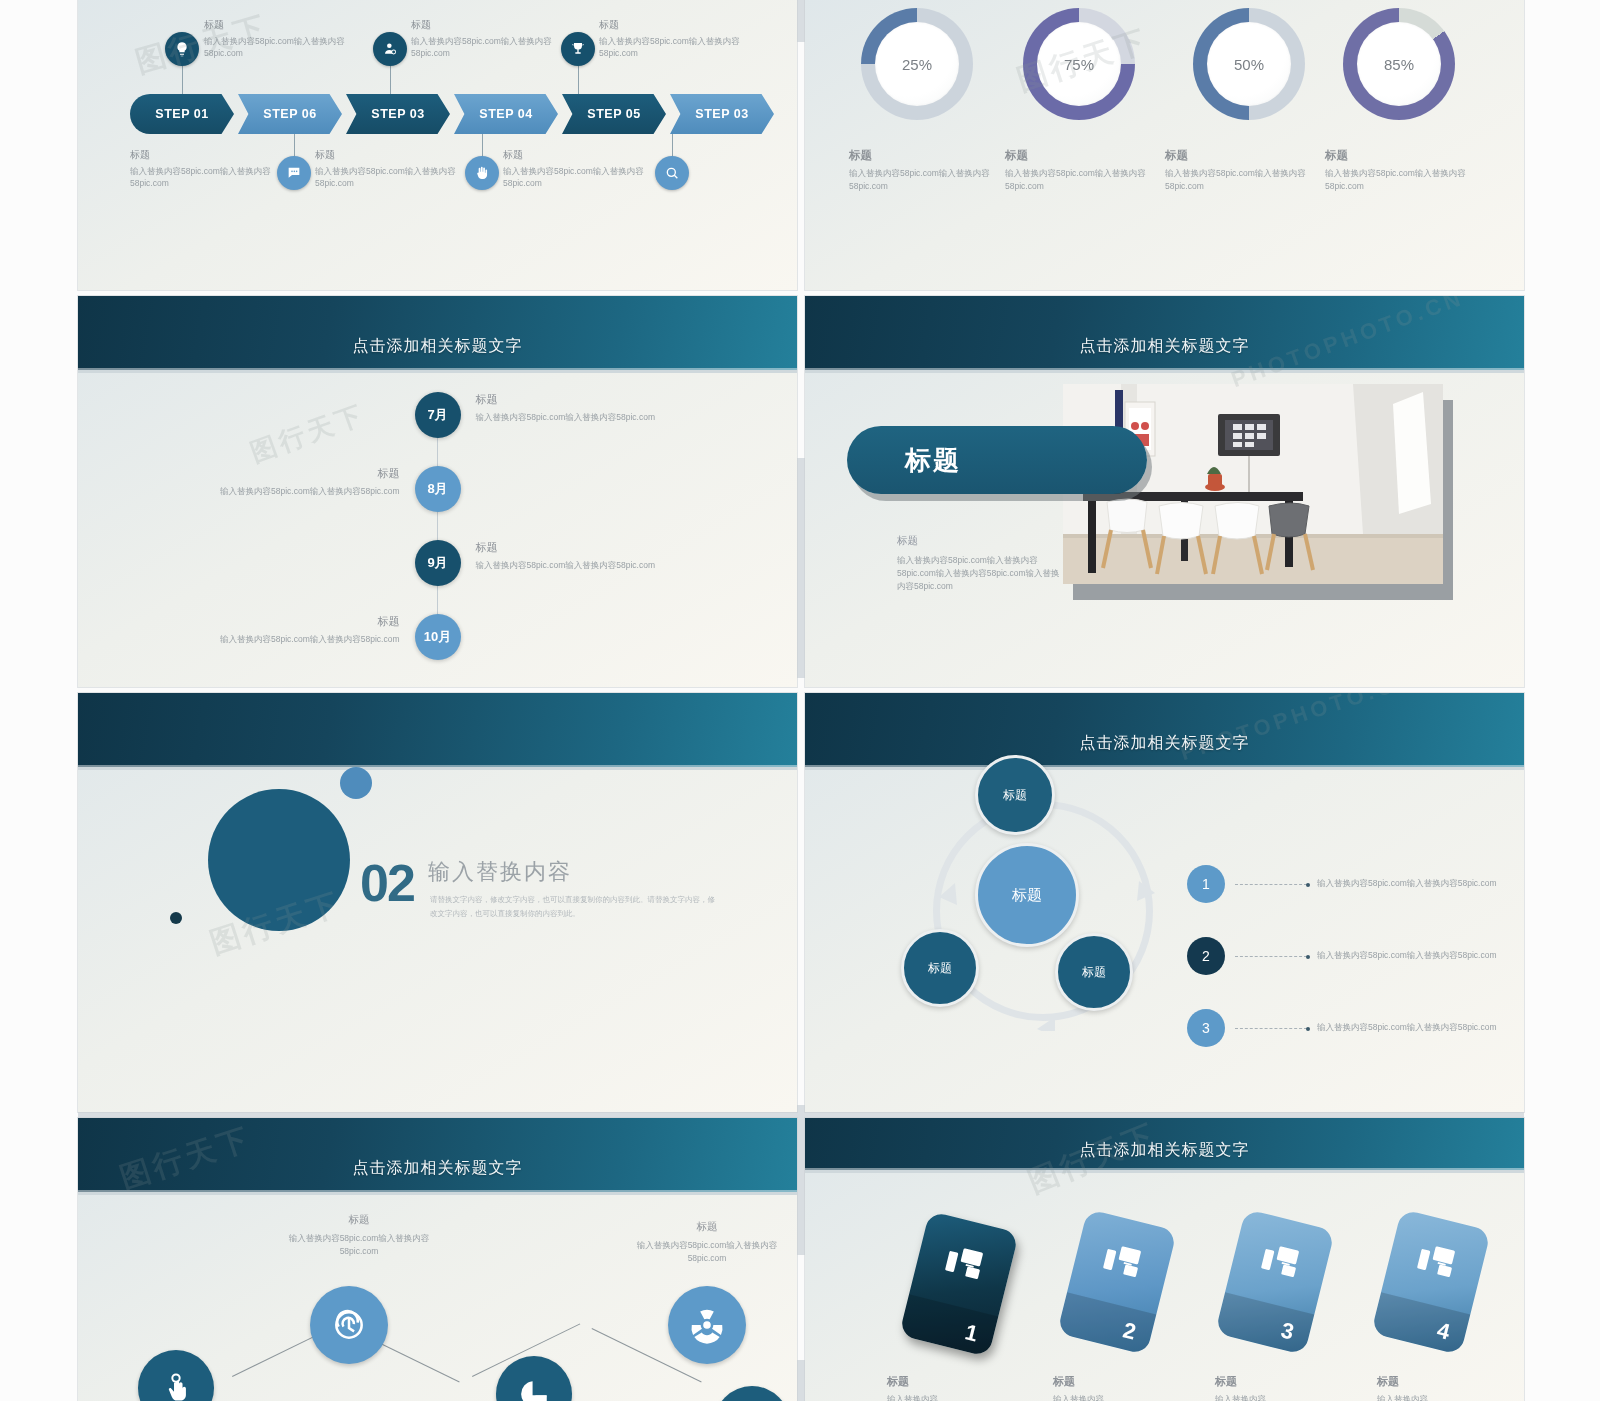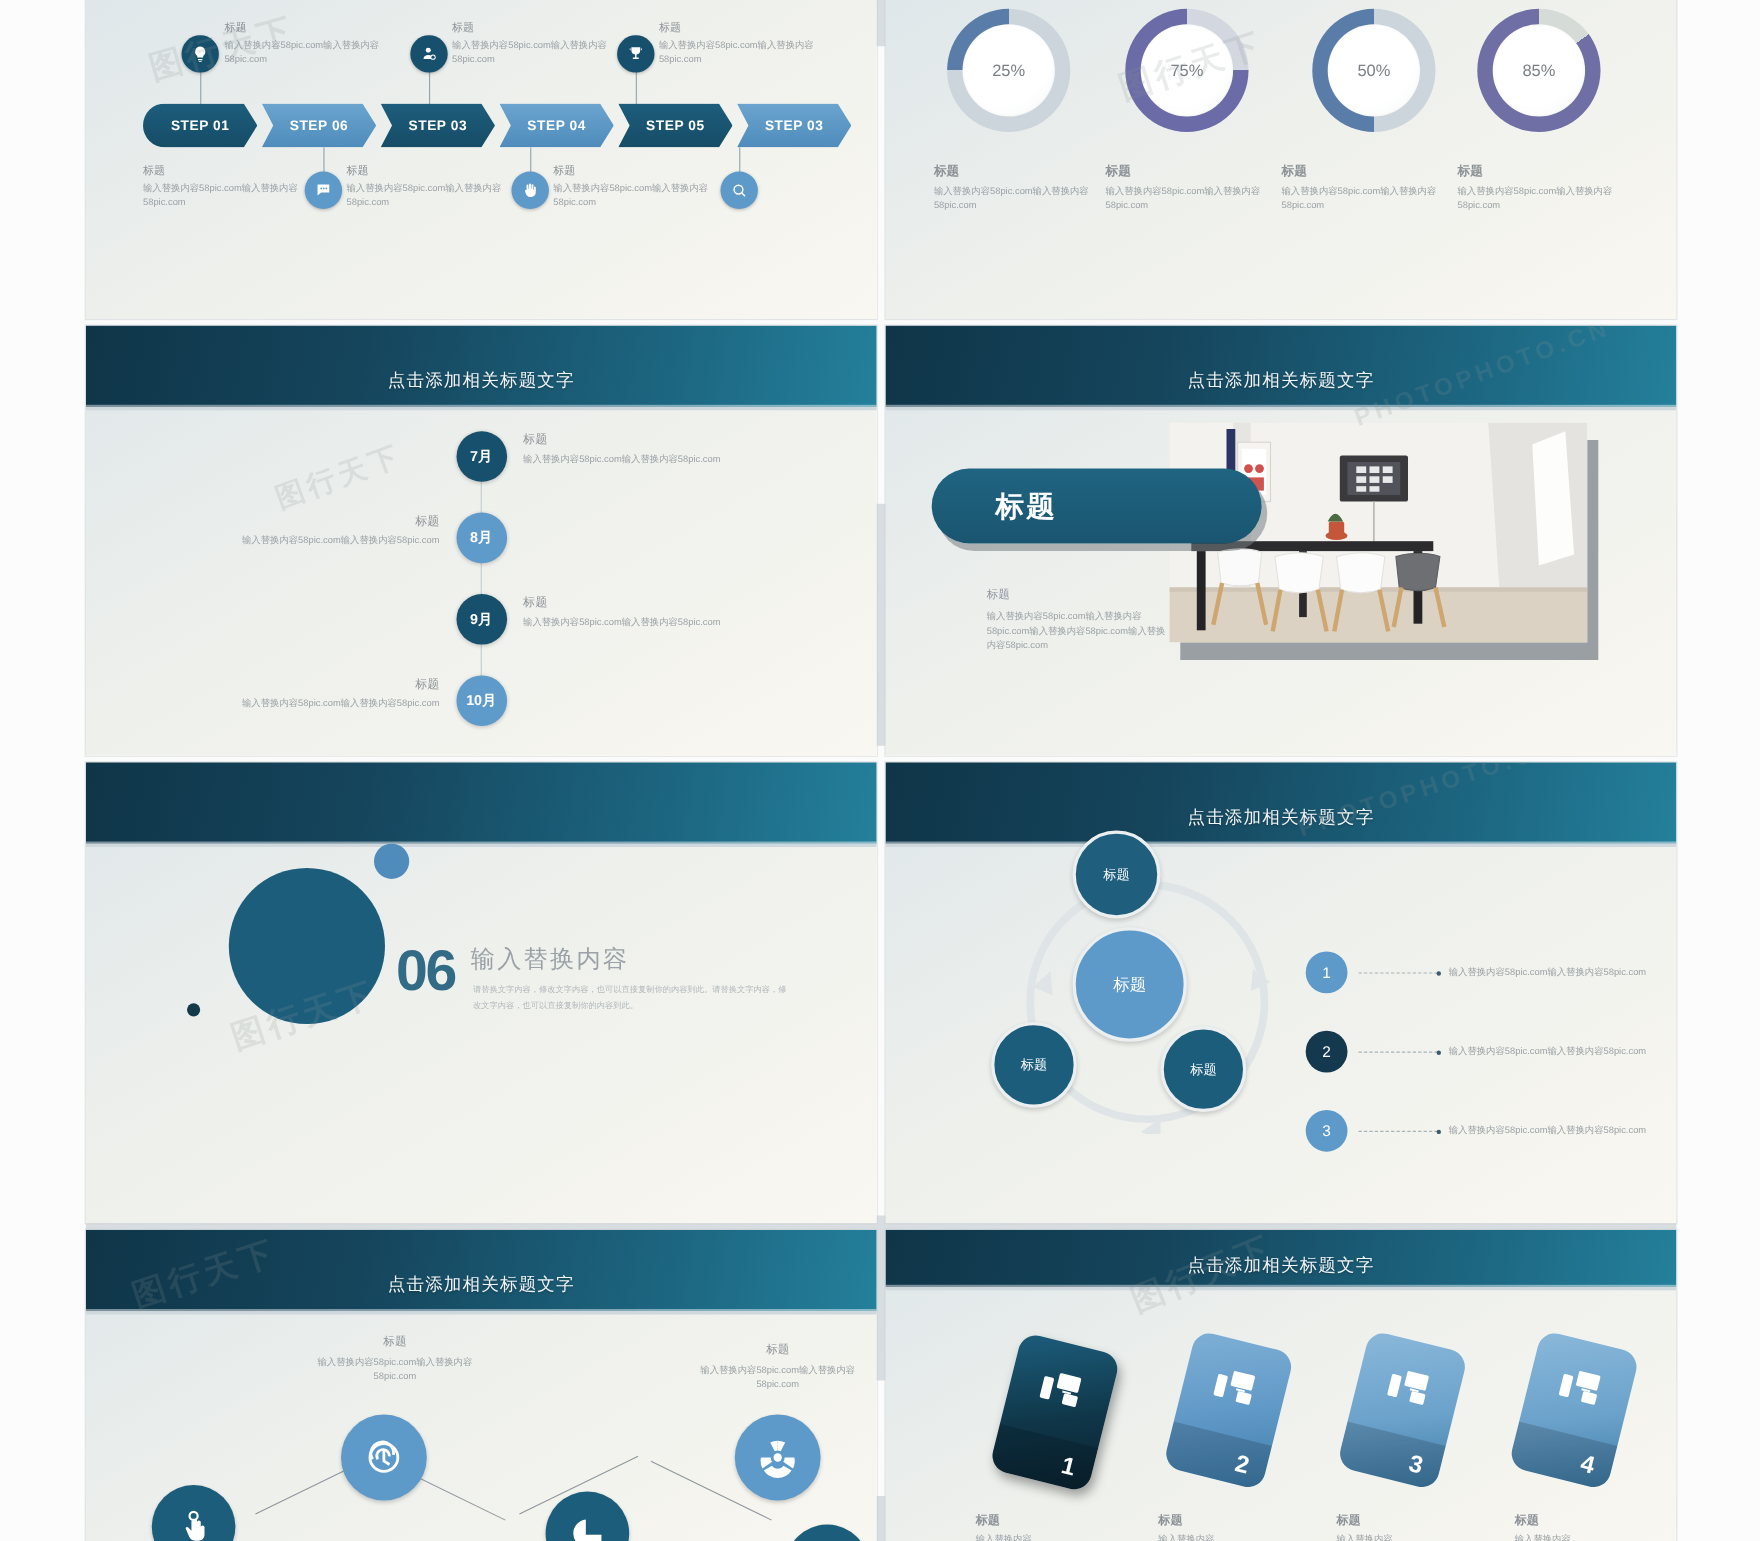--- a/index.html
+++ b/index.html
@@ -446,21 +446,21 @@
     <div class="slide">
       <div class="hdr">
           <div class="t"></div>
         </div>
       <div class="hdr-bodyline"></div>
 
       <div class="big-circle"></div>
       <div class="mid-circle"></div>
       <div class="dot-circle"></div>
 
-      <div class="sec-num">06</div>
+      <div class="sec-num">02</div>
       <div class="sec-ttl">输入替换内容</div>
       <div class="sec-bd">请替换文字内容，修改文字内容，也可以直接复制你的内容到此。请替换文字内容，修改文字内容，也可以直接复制你的内容到此。</div>
 
       <div class="wm" style="left:130px;top:210px;transform:rotate(-18deg);">图行天下</div>
     </div>
 
     <div class="slide">
       <div class="hdr">
         <div class="t">点击添加相关标题文字</div>
       </div>

